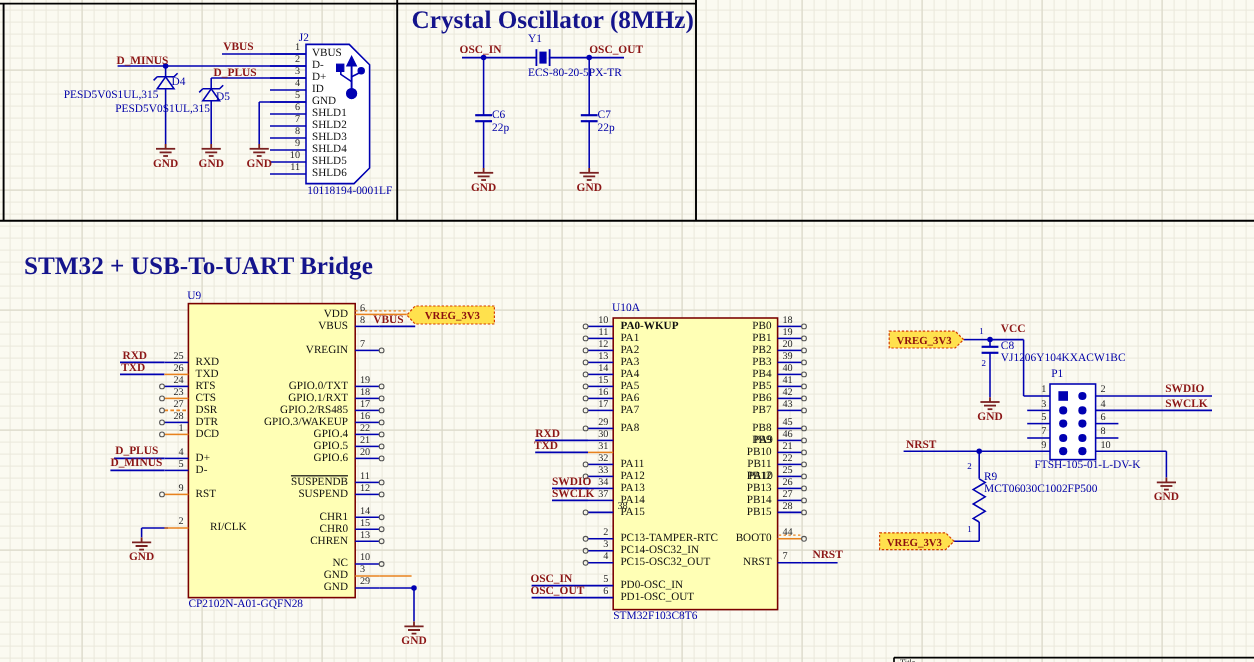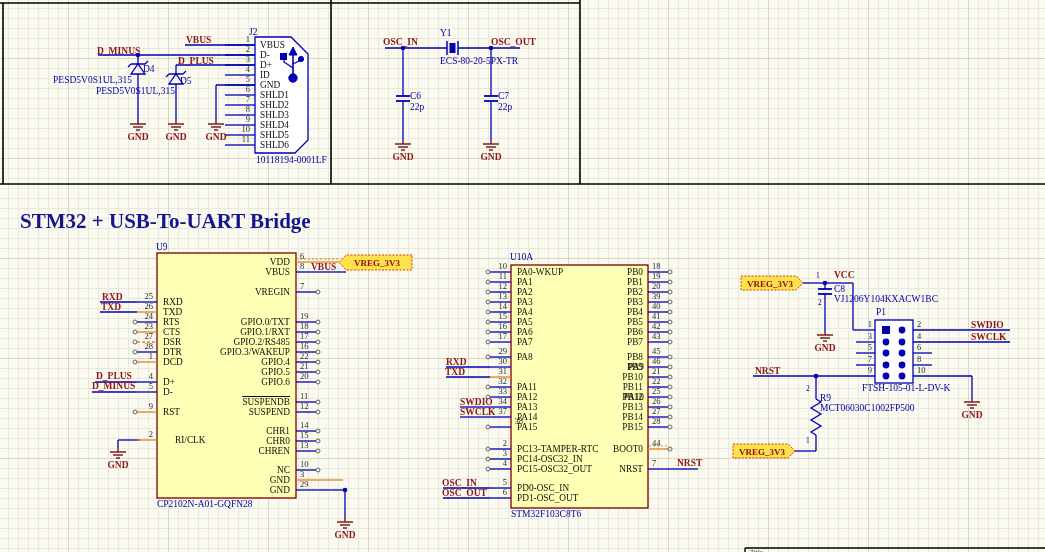--- a/index.html
+++ b/index.html
@@ -351,20 +351,21 @@
       <circle cx="886" cy="342" r="3.4" fill="#0000B2"></circle>
       <circle cx="902" cy="342" r="3.4" fill="#0000B2"></circle>
       <circle cx="886" cy="353" r="3.4" fill="#0000B2"></circle>
       <circle cx="902" cy="353" r="3.4" fill="#0000B2"></circle>
       <circle cx="886" cy="365" r="3.4" fill="#0000B2"></circle>
       <circle cx="902" cy="365" r="3.4" fill="#0000B2"></circle>
       <circle cx="886" cy="376" r="3.4" fill="#0000B2"></circle>
       <circle cx="902" cy="376" r="3.4" fill="#0000B2"></circle>
     </svg>
 
+  <div class="title" style="left:343px;top:4px;">Crystal Oscillator (8MHz)</div>
   <div class="title" style="left:20px;top:209px;">STM32 + USB-To-UART Bridge</div>
   <div class="tb" style="left:750px;top:549px;">Title</div>
 
   <div class="des" style="left:249px;top:27px;">J2</div>
   <div class="des" style="left:256px;top:155px;">10118194-0001LF</div>
   <div class="des" style="left:143px;top:64px;">D4</div>
   <div class="des" style="left:28px;top:75px;width:104px;text-align:right;">PESD5V0S1UL,315</div>
   <div class="des" style="left:180px;top:76px;">D5</div>
   <div class="des" style="left:96px;top:86px;">PESD5V0S1UL,315</div>
   <div class="des" style="left:440px;top:28px;">Y1</div>
@@ -494,21 +495,21 @@
     <div class="pname" style="left: 164px; top: 436px; width: 126px; text-align: right;">CHR0</div>
     <div class="pnum" style="left: 300px; top: 441px; width: 29px; text-align: left;">13</div>
     <div class="pname" style="left: 164px; top: 446px; width: 126px; text-align: right;">CHREN</div>
     <div class="pnum" style="left: 300px; top: 460px; width: 29px; text-align: left;">10</div>
     <div class="pname" style="left: 164px; top: 465px; width: 126px; text-align: right;">NC</div>
     <div class="pnum" style="left: 300px; top: 470px; width: 29px; text-align: left;">3</div>
     <div class="pname" style="left: 164px; top: 475px; width: 126px; text-align: right;">GND</div>
     <div class="pnum" style="left: 300px; top: 480px; width: 29px; text-align: left;">29</div>
     <div class="pname" style="left: 164px; top: 485px; width: 126px; text-align: right;">GND</div>
     <div class="pnum" style="left: 478px; top: 262px; width: 29px; text-align: right;">10</div>
-    <div class="pname" style="left: 517px; top: 267px; width: 127px; text-align: left;">PA0-WKUP</div>
+    <div class="pname" style="left: 517px; top: 267px; width: 127px; text-align: left; font-weight: bold;">PA0-WKUP</div>
     <div class="pnum" style="left: 478px; top: 272px; width: 29px; text-align: right;">11</div>
     <div class="pname" style="left: 517px; top: 277px; width: 127px; text-align: left;">PA1</div>
     <div class="pnum" style="left: 478px; top: 282px; width: 29px; text-align: right;">12</div>
     <div class="pname" style="left: 517px; top: 287px; width: 127px; text-align: left;">PA2</div>
     <div class="pnum" style="left: 478px; top: 292px; width: 29px; text-align: right;">13</div>
     <div class="pname" style="left: 517px; top: 297px; width: 127px; text-align: left;">PA3</div>
     <div class="pnum" style="left: 478px; top: 302px; width: 29px; text-align: right;">14</div>
     <div class="pname" style="left: 517px; top: 307px; width: 127px; text-align: left;">PA4</div>
     <div class="pnum" style="left: 478px; top: 312px; width: 29px; text-align: right;">15</div>
     <div class="pname" style="left: 517px; top: 317px; width: 127px; text-align: left;">PA5</div>

